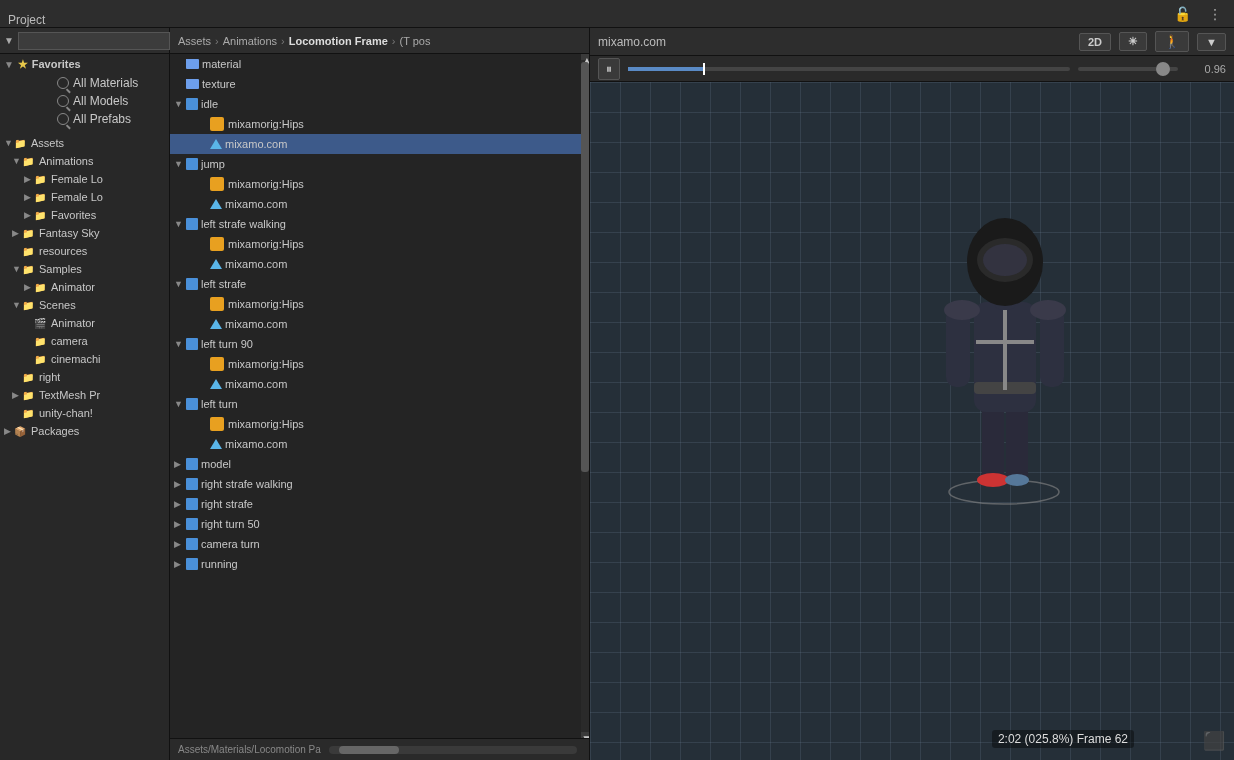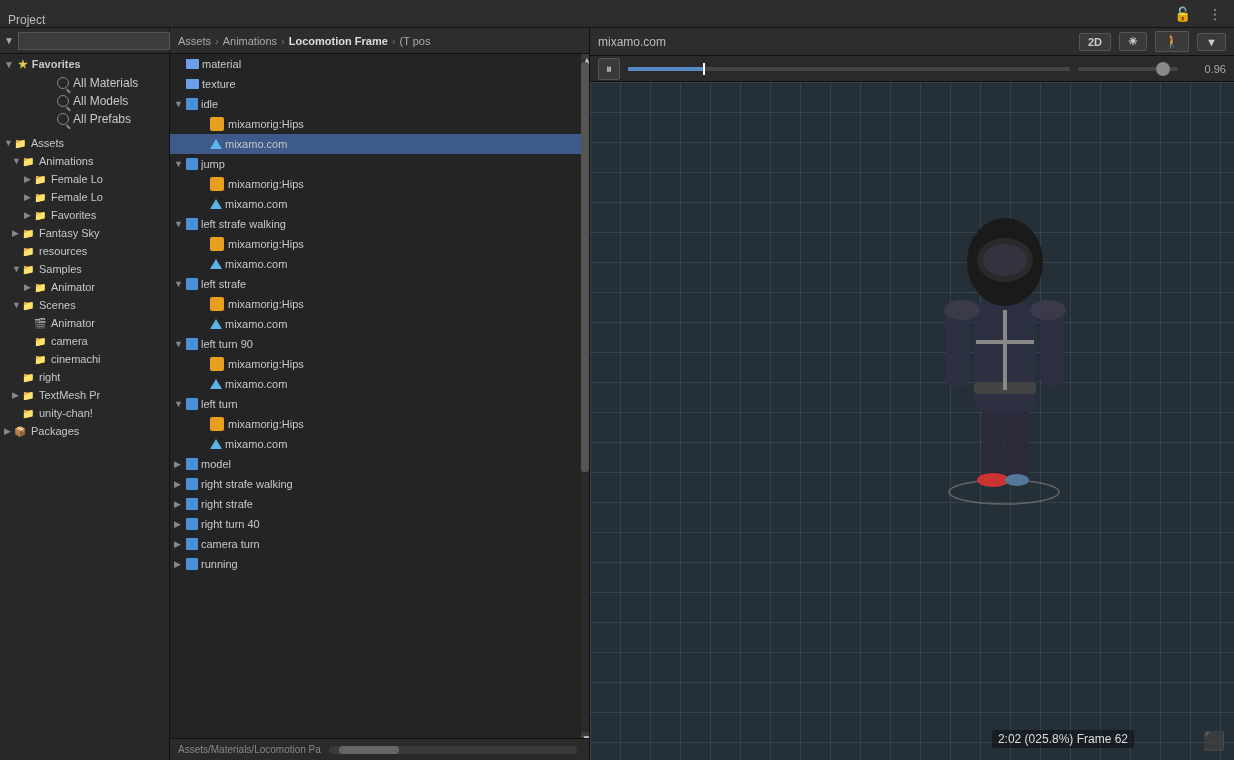--- a/index.html
+++ b/index.html
@@ -739,21 +739,21 @@
 
         <div class="file-item">
           <span style="width:12px;color:#888;font-size:9px;">▶</span>
           <span class="ico-cube"></span>
           <span class="file-label">right strafe</span>
         </div>
 
         <div class="file-item">
           <span style="width:12px;color:#888;font-size:9px;">▶</span>
           <span class="ico-cube"></span>
-          <span class="file-label">right turn 40</span>
+          <span class="file-label">right turn 50</span>
         </div>
 
         <div class="file-item">
           <span style="width:12px;color:#888;font-size:9px;">▶</span>
           <span class="ico-cube"></span>
           <span class="file-label">camera turn</span>
         </div>
 
         <div class="file-item">
           <span style="width:12px;color:#888;font-size:9px;">▶</span>

